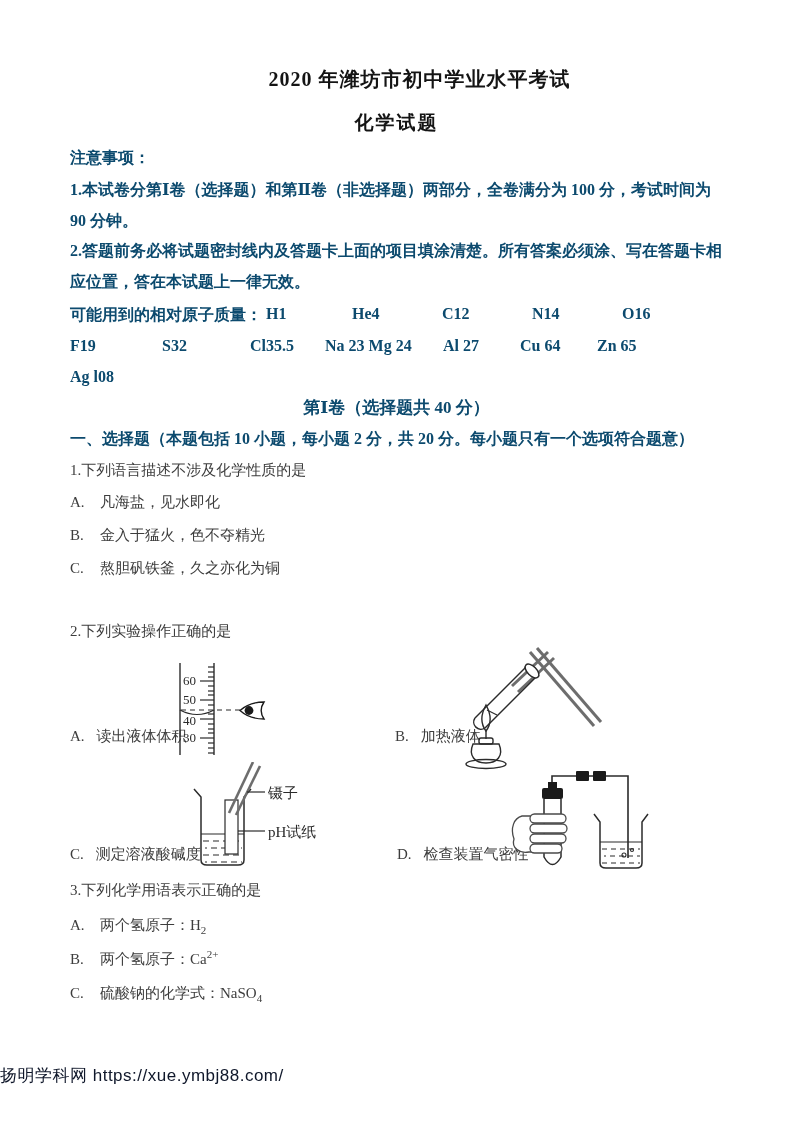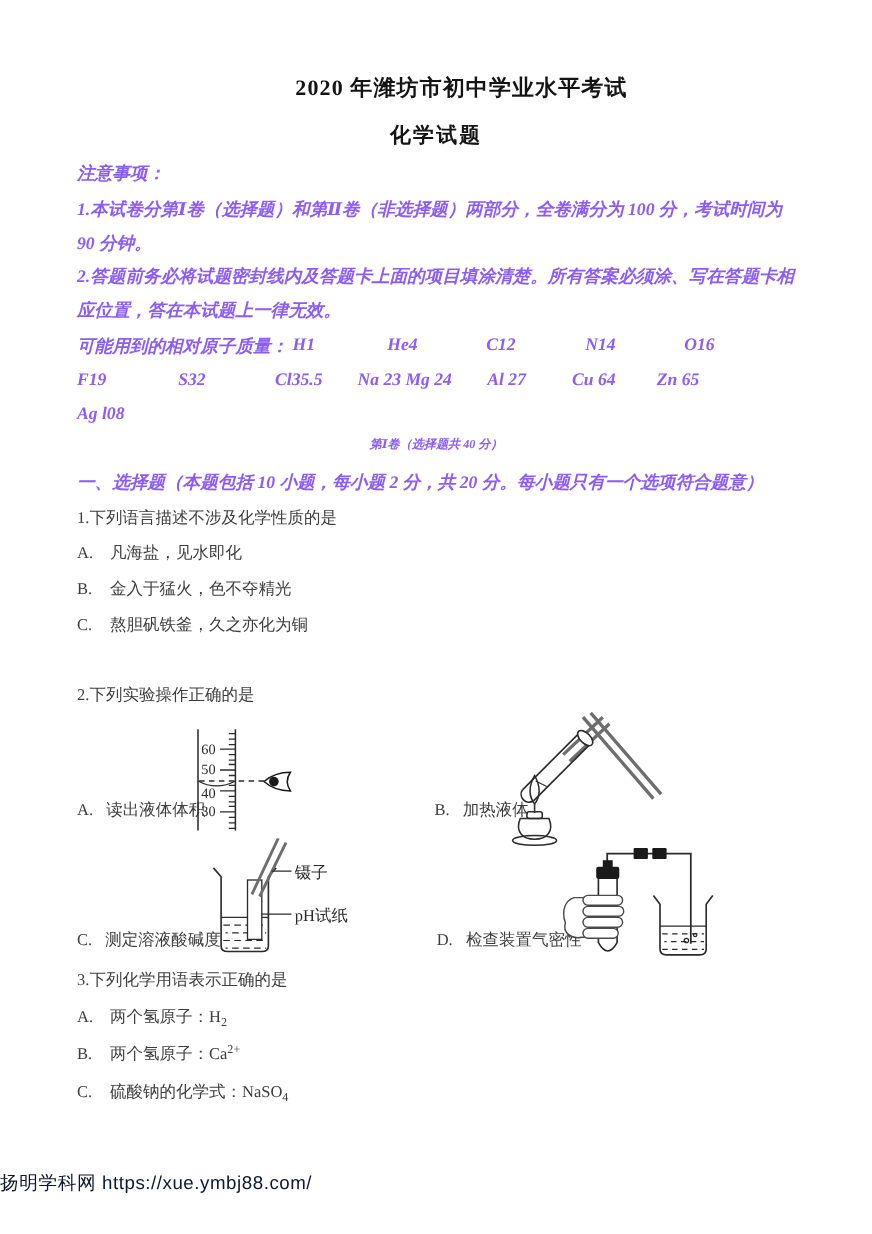--- a/index.html
+++ b/index.html
@@ -10,24 +10,24 @@
   .title{
     position:absolute;top:66px;left:0;width:100%;text-align:center;
     font-size:20px;font-weight:bold;color:#141414;letter-spacing:1px;padding-left:23px;
   }
   .subtitle{
     position:absolute;top:110px;left:0;width:100%;text-align:center;
     font-size:19px;font-weight:bold;color:#141414;letter-spacing:2px;
   }
   .content{position:absolute;left:70px;top:0;width:653px;height:1122px;}
   .blk{position:absolute;left:0;width:100%;white-space:nowrap;}
-  .bold{font-weight:bold;color:#8b5cf6;font-size:16px;font-style:italic;}
+  .bold{font-weight:bold;color:#0c4a6e;font-size:16px;}
   .reg{font-size:15px;color:#3d3d3d;}
   .center{text-align:center;}
-  .sechead{font-size:11px;}
+  .sechead{font-size:17px;}
   .am{position:absolute;top:0;}
   .opt-label{display:inline-block;min-width:17px;margin-right:13px;}
   .dia-row{position:absolute;left:0;width:100%;}
   .dia-label{position:absolute;font-size:15px;color:#3d3d3d;white-space:nowrap;margin-top:32px;}
   .dia-label .txt{margin-left:12px;}
   .dia-svg{position:absolute;}
   svg text{font-family:"Liberation Serif","DejaVu Serif",serif;fill:#2a2a2a;}
   sub{font-size:11px;} sup{font-size:11px;}
   .footer{
     position:absolute;top:1064px;left:0;width:100%;

